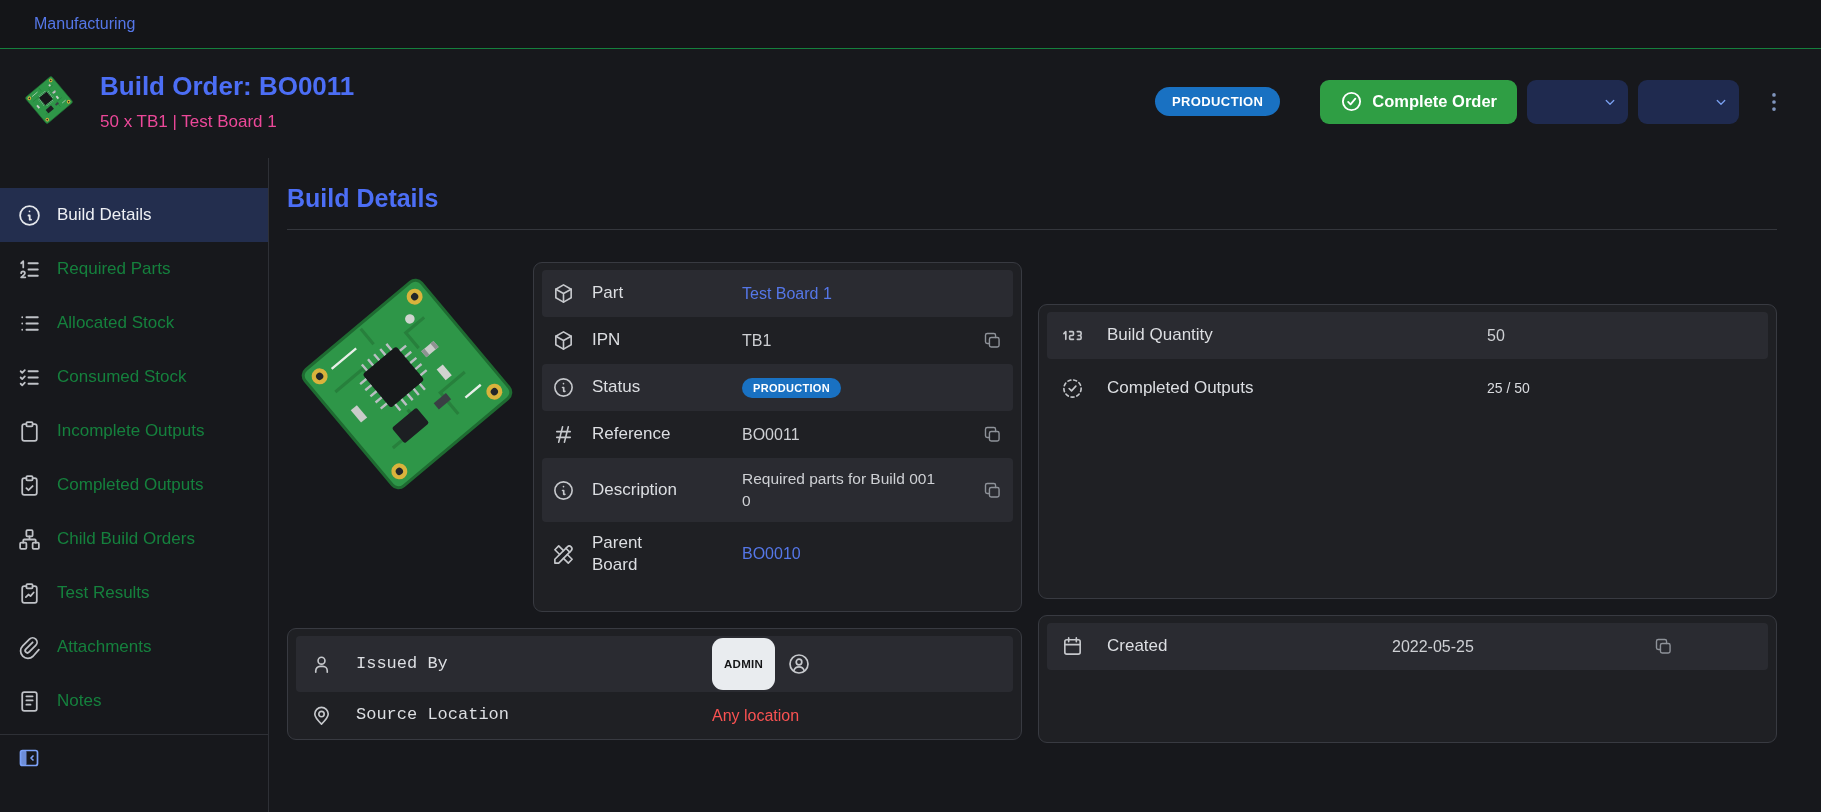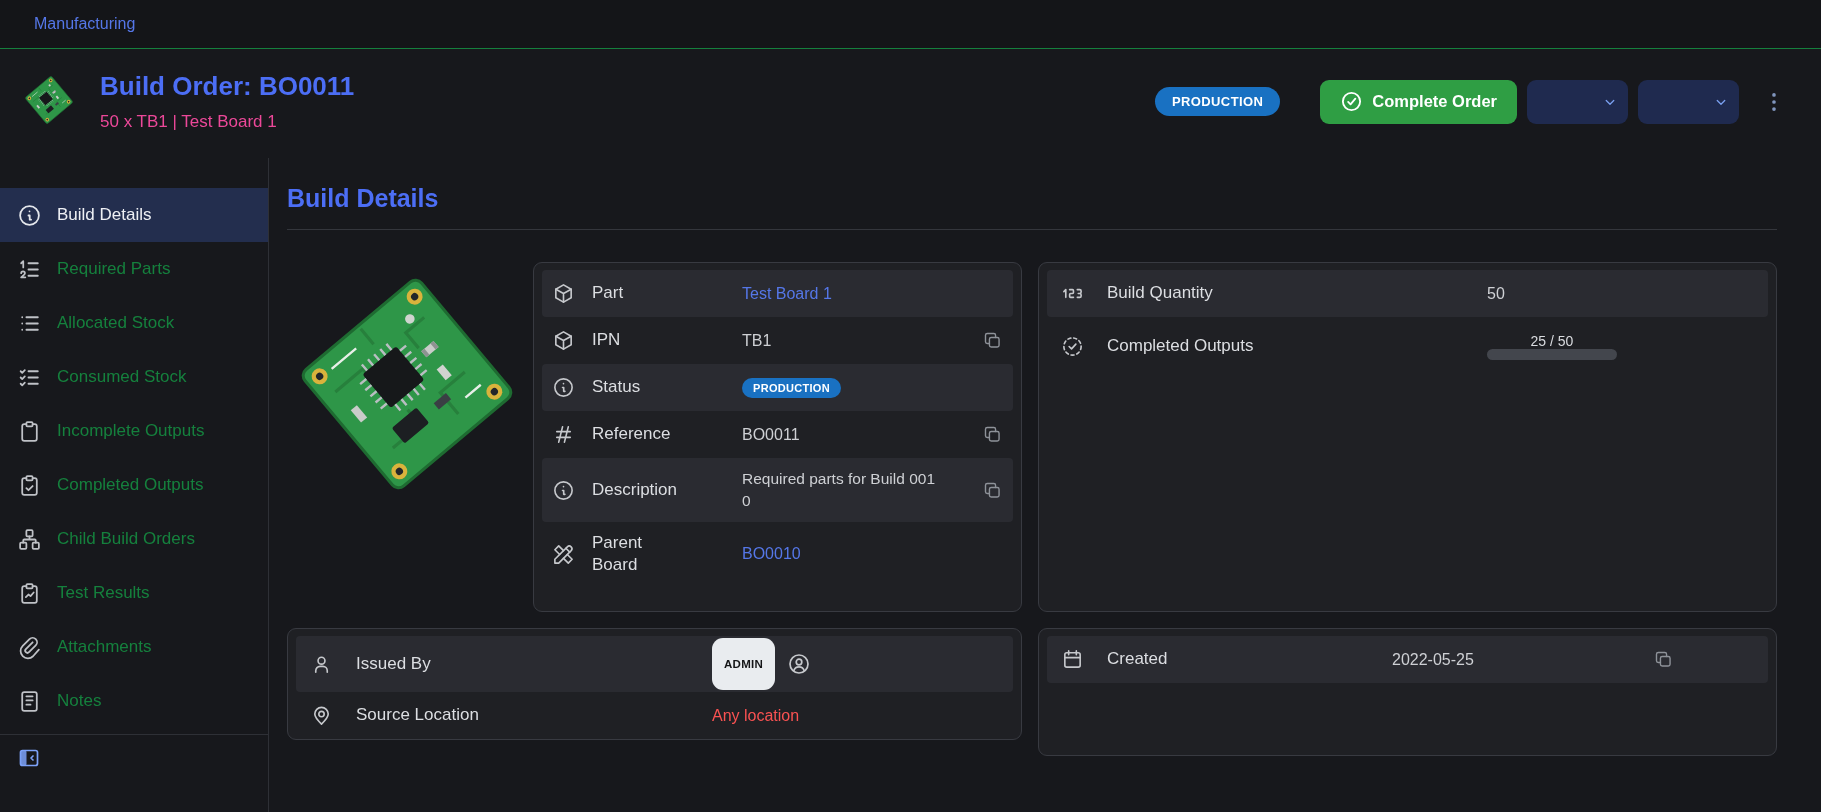--- a/index.html
+++ b/index.html
@@ -63,52 +63,52 @@
   .hdivider { border-bottom:1px solid #34363c; margin-top:16px; }
 
   .grid { display:grid; grid-template-columns:735px 1fr; gap:16px; margin-top:32px; }
   .col { display:flex; flex-direction:column; gap:16px; min-width:0; }
   .row1 { display:flex; gap:6px; }
   .pcb-large { width:240px; height:240px; flex:none; margin-top:2px; cursor:pointer; }
   .pcb-large svg { width:240px; height:240px; }
 
   .panel { background:#1f2024; border:1px solid #383a41; border-radius:9px; padding:7px 8px; }
   .details-panel { flex:1; height:350px; min-width:0; }
-  .stats-panel { height:350px; }
+  .stats-panel { height:295px;margin-top:42px; }
   .issued-panel { height:112px; }
   .created-panel { height:128px; }
 
   .trow { display:flex; align-items:center; min-height:47px; padding:2px 10px; border-radius:4px; }
   .trow.striped { background:#2a2b31; }
   .trow.tall { min-height:64px; }
   .ticon { width:40px; flex:none; color:#c6c8cc; display:flex; align-items:center; }
   .ticon .ic { width:23px; height:23px; }
   .wide .ticon { width:46px; }
   .wide .trow { padding:2px 14px; }
   .tlabel { width:150px; flex:none; font-size:17px; color:#dcdee2; line-height:1.3; }
   .stats-panel .tlabel { width:380px; }
-  .issued-panel .tlabel { width:356px; }
+  .issued-panel .tlabel { width:356px;font-family:Liberation Mono, monospace; }
   .created-panel .tlabel { width:285px; }
   .label-wrap { display:inline-block; max-width:74px; }
   .tvalue { flex:1; font-size:16px; color:#ced0d4; min-width:0; display:flex; align-items:center; }
   .tlink { color:var(--link,#5c7cfa); text-decoration:none; cursor:pointer; }
   .desc-text { display:block; max-width:200px; word-break:break-all; line-height:1.4; font-size:15.5px; }
   .tcopy { width:30px; flex:none; display:flex; justify-content:flex-end; }
   .copy-btn { background:none; border:none; color:#8e9299; padding:0; cursor:pointer; }
   .copy-btn .ic { width:21px; height:21px; stroke-width:1.6; }
   .created-panel .tcopy { margin-right:80px; }
 
   .badge-sm { background:var(--status-badge,#1971c2); color:#fff; font-weight:bold;
               font-size:11px; letter-spacing:.3px; padding:4px 11px; border-radius:11px; }
   .badge-light { background:#e9ecef; color:#141517; font-weight:bold; font-size:11.5px;
                  letter-spacing:.3px; padding:20px 12px; border-radius:11px; }
   .user-mini { width:24px; height:24px; color:#c6c8cc; margin-left:12px; }
   .danger-text { color:var(--danger,#fa5252); font-size:16px; }
 
-  .progress-wrap { display:flex; flex-direction:column; width:130px; }
+  .progress-wrap { display:flex; width:130px; }
   .progress-text { font-size:14px; color:#d9dbdf; text-align:center; }
   .progress-bar { height:11px; background:#43464d; border-radius:6px; overflow:hidden; }
   .progress-fill { height:100%; background:var(--progress,#f08c00); border-radius:6px; }
 </style>
 </head>
 <body>
 
 <svg width="0" height="0" style="position:absolute" aria-hidden="true">
   <symbol id="pcb" viewBox="0 0 120 120">
     <g transform="rotate(-40 60 60)">

